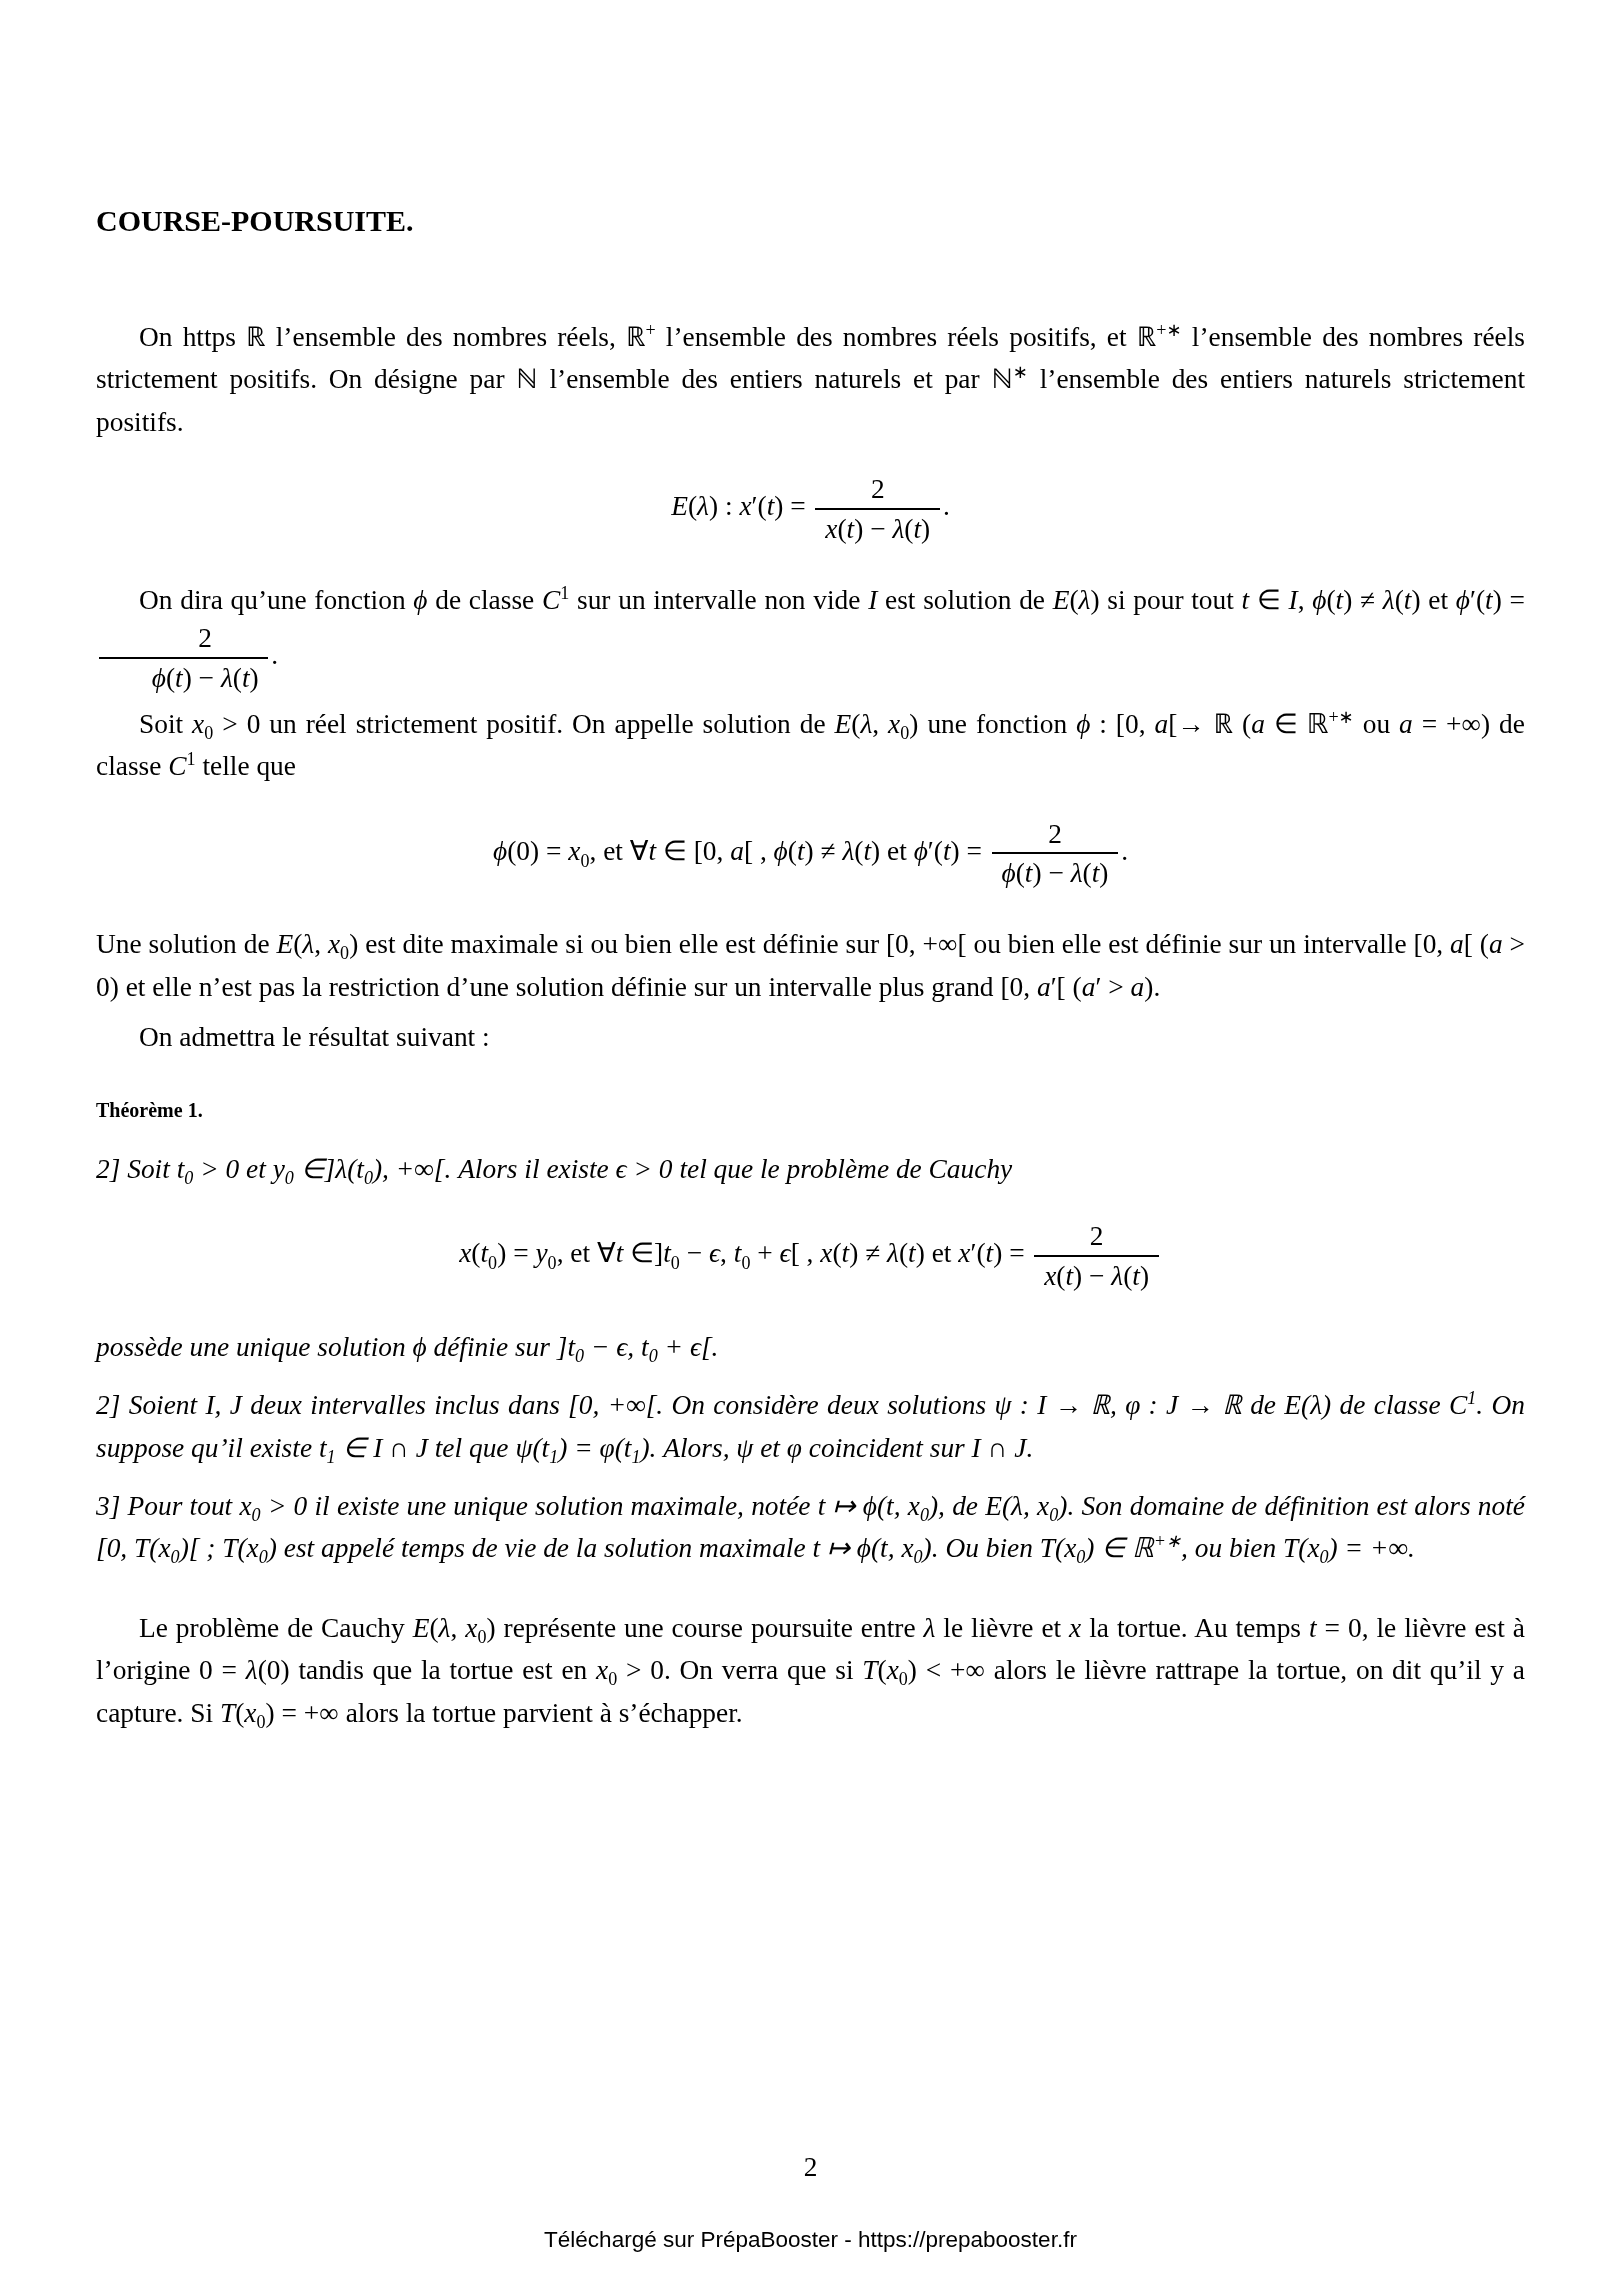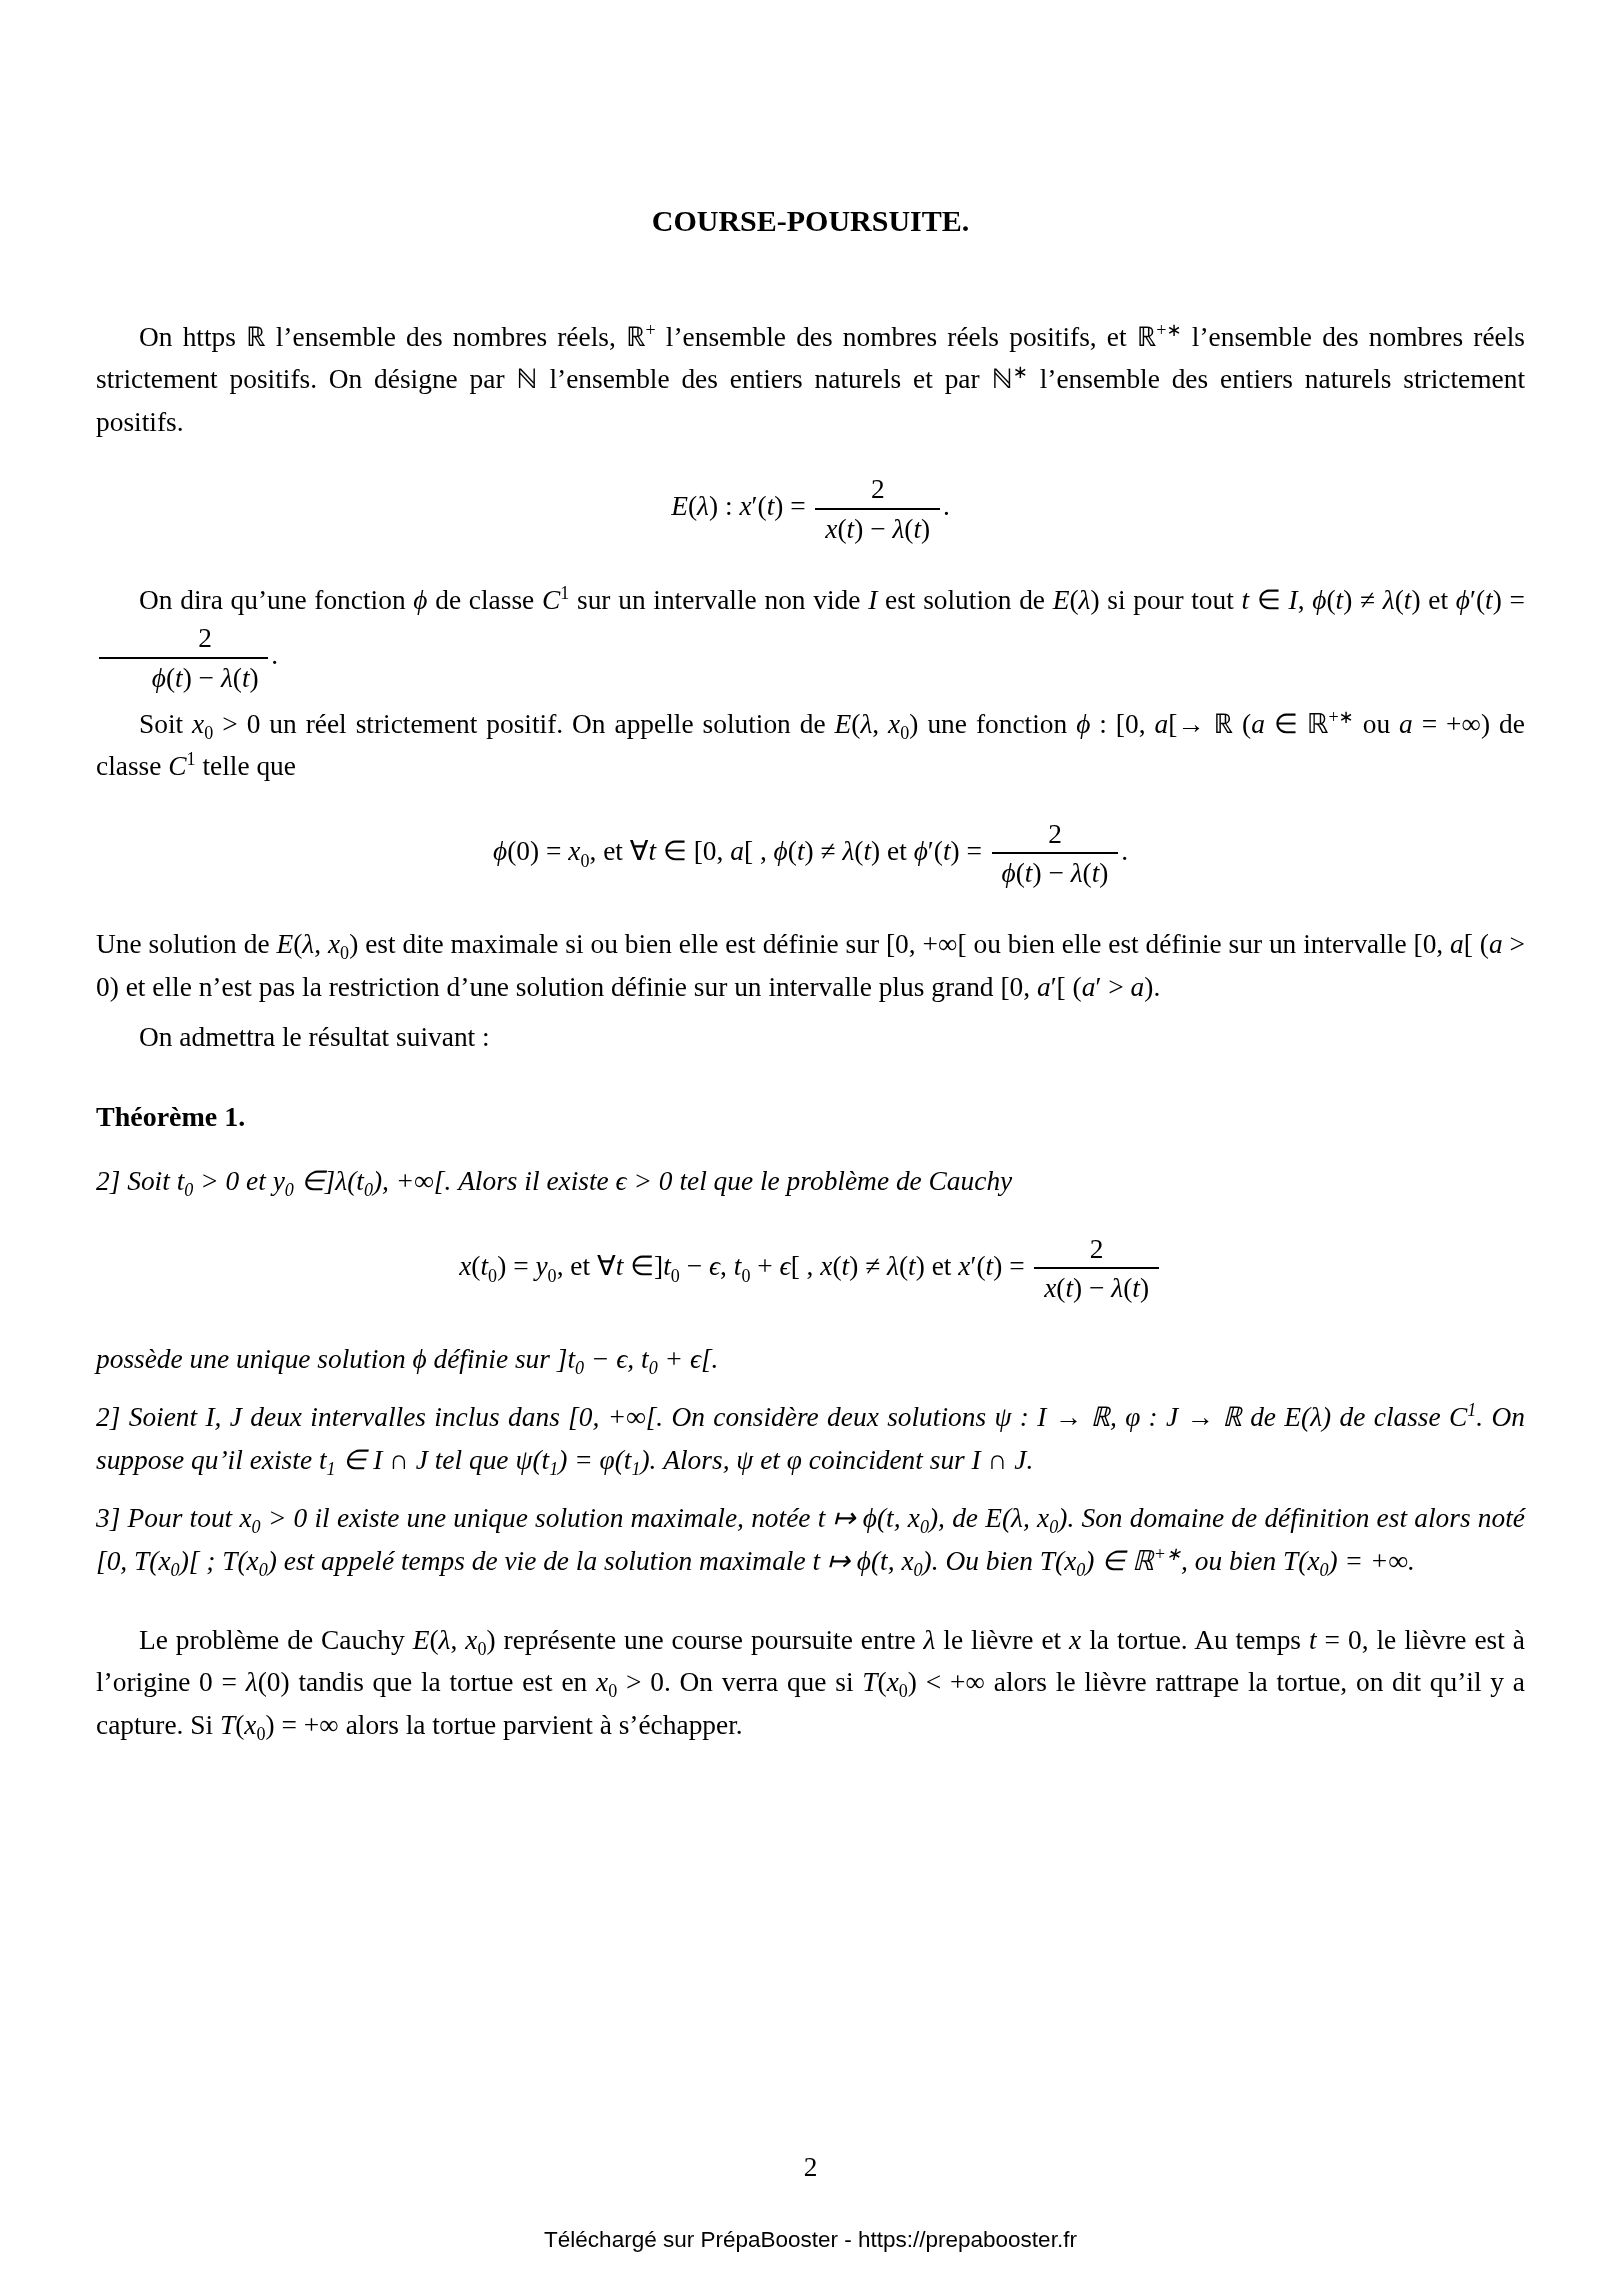--- a/index.html
+++ b/index.html
@@ -2,29 +2,29 @@
 <html><head>
 <meta charset="utf-8">
 <style>
   html,body { margin:0; padding:0; background:#ffffff; }
   body {
     width:1621px; height:2293px; position:relative;
     font-family:"Liberation Serif", serif; color:#000;
   }
   .page { position:absolute; inset:0; padding:204px 96px 0 96px; box-sizing:border-box; }
   .title {
-    font-size:30px; font-weight:700; text-align:center;
+    font-size:30px; font-weight:700; 
     margin:0 0 78px 0;
   }
   .doc-body { font-size:27.4px; line-height:1.55; text-align:justify; }
   .para { margin:0 0 7.8px 0; }
   .para.indent { text-indent:43px; }
   .para.italic { font-style:italic; margin-bottom:15.7px; }
   .para.space-before { margin-top:37px; }
-  .heading { font-weight:700; font-size:28px; margin:37px 0 21.6px 0; text-align:left; }
+  .heading { font-weight:700; font-size:20px; margin:37px 0 21.6px 0; text-align:left; }
   .equation { text-align:center; margin:29px 0 33px 0; text-indent:0; }
   .m { font-style:italic; }
   sup, sub { font-size:66%; line-height:0; }
   .frac {
     display:inline-block; vertical-align:middle; text-align:center;
     line-height:1.25; margin:0 2.9px;
   }
   .frac .num { display:block; padding:0 9.8px 1px 9.8px; }
   .frac .den { display:block; border-top:2px solid #000; padding:2px 9.8px 0 9.8px;text-align:center; }
   .page-number {

